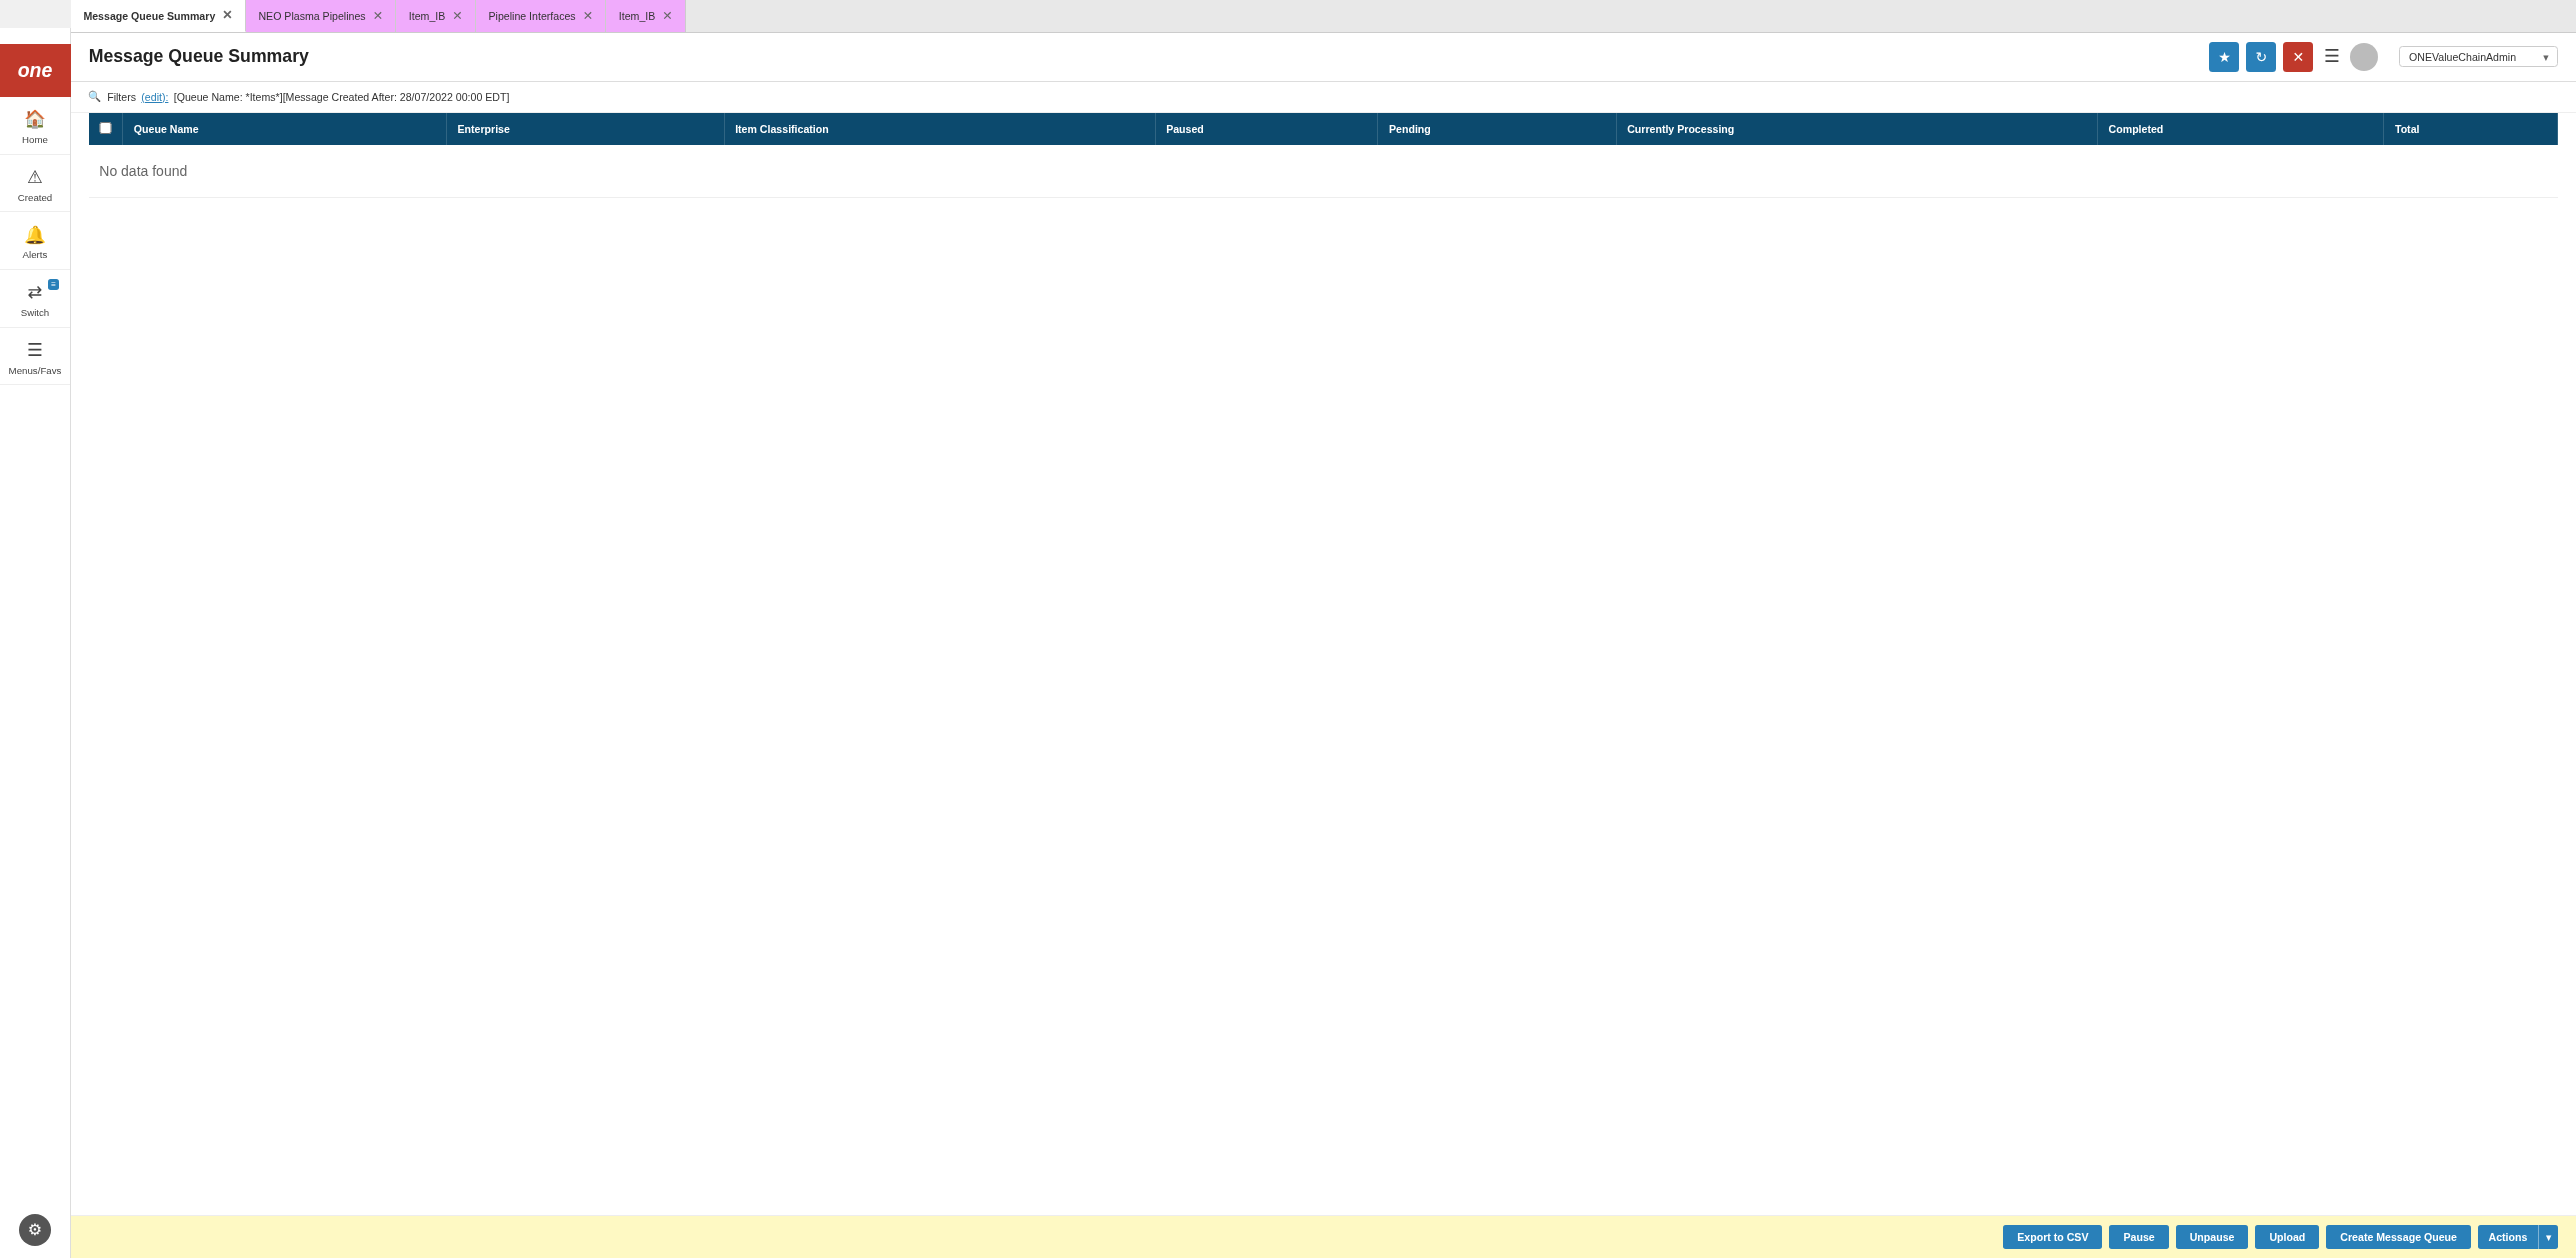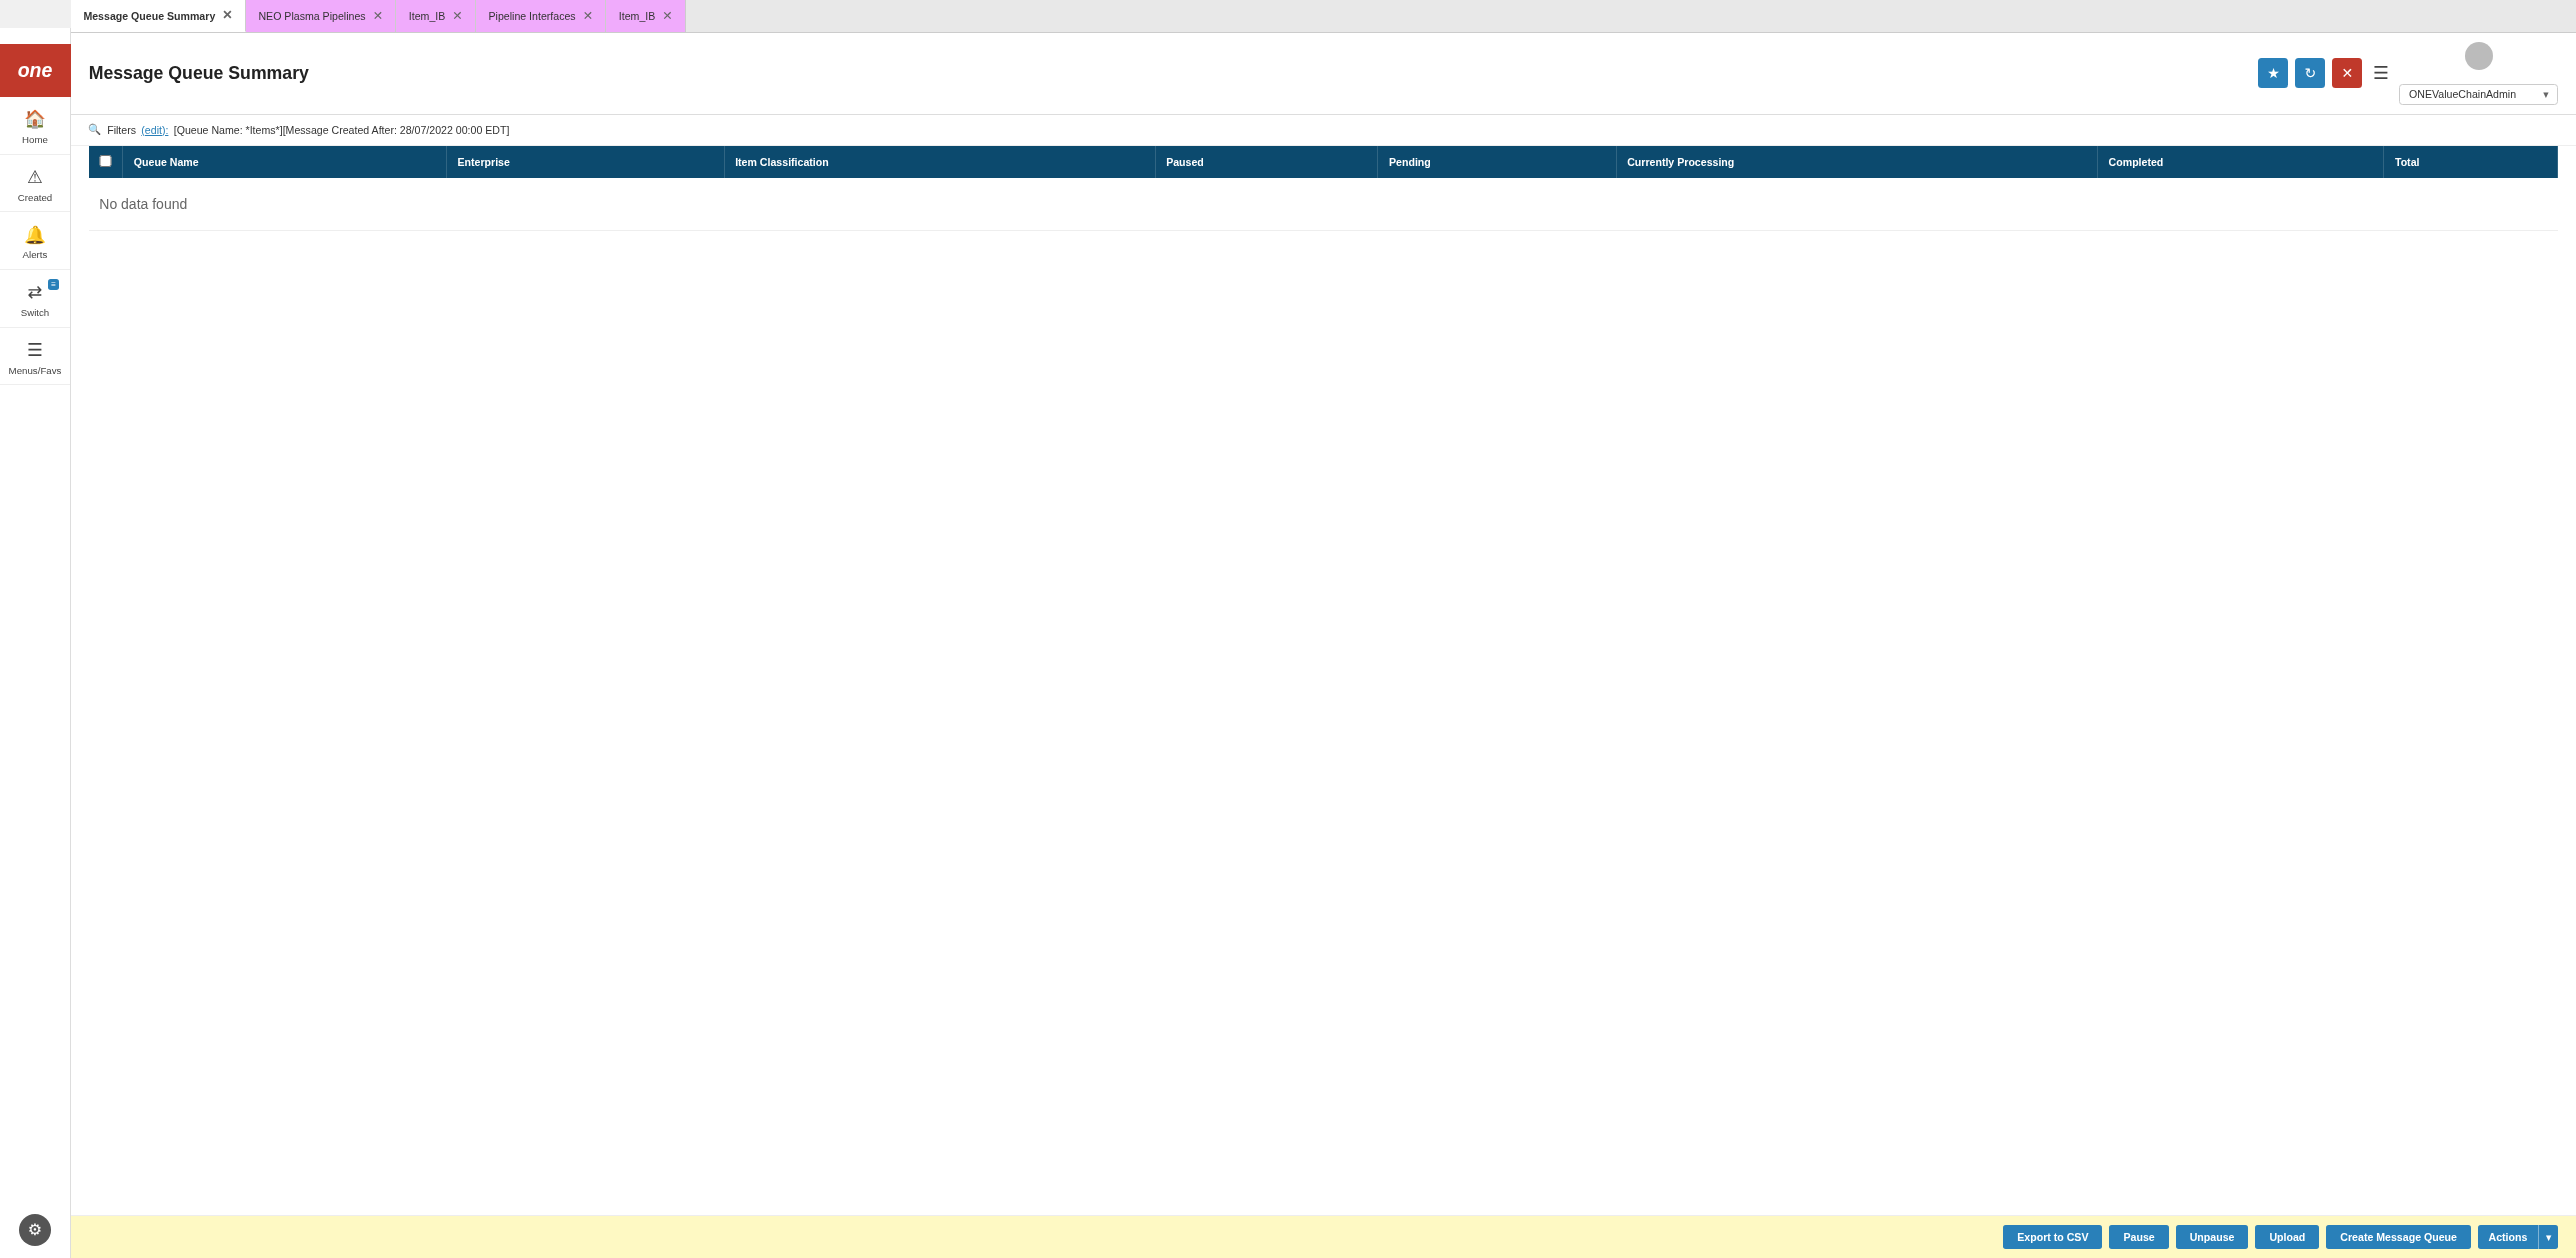--- a/index.html
+++ b/index.html
@@ -165,22 +165,21 @@
       background: none;
       border: none;
       font-size: 17.7px;
       cursor: pointer;
       color: #444;
       padding: 0 3.5px;
     }
     .user-section {
       display: flex;
       align-items: center;
-      gap: 14px;
-      flex-direction: column;
+      gap: 21px;
     }
     .user-avatar {
       width: 28px;
       height: 28px;
       border-radius: 50%;
       background: #bbb;
     }
     .user-dropdown {
       display: flex;
       align-items: center;

